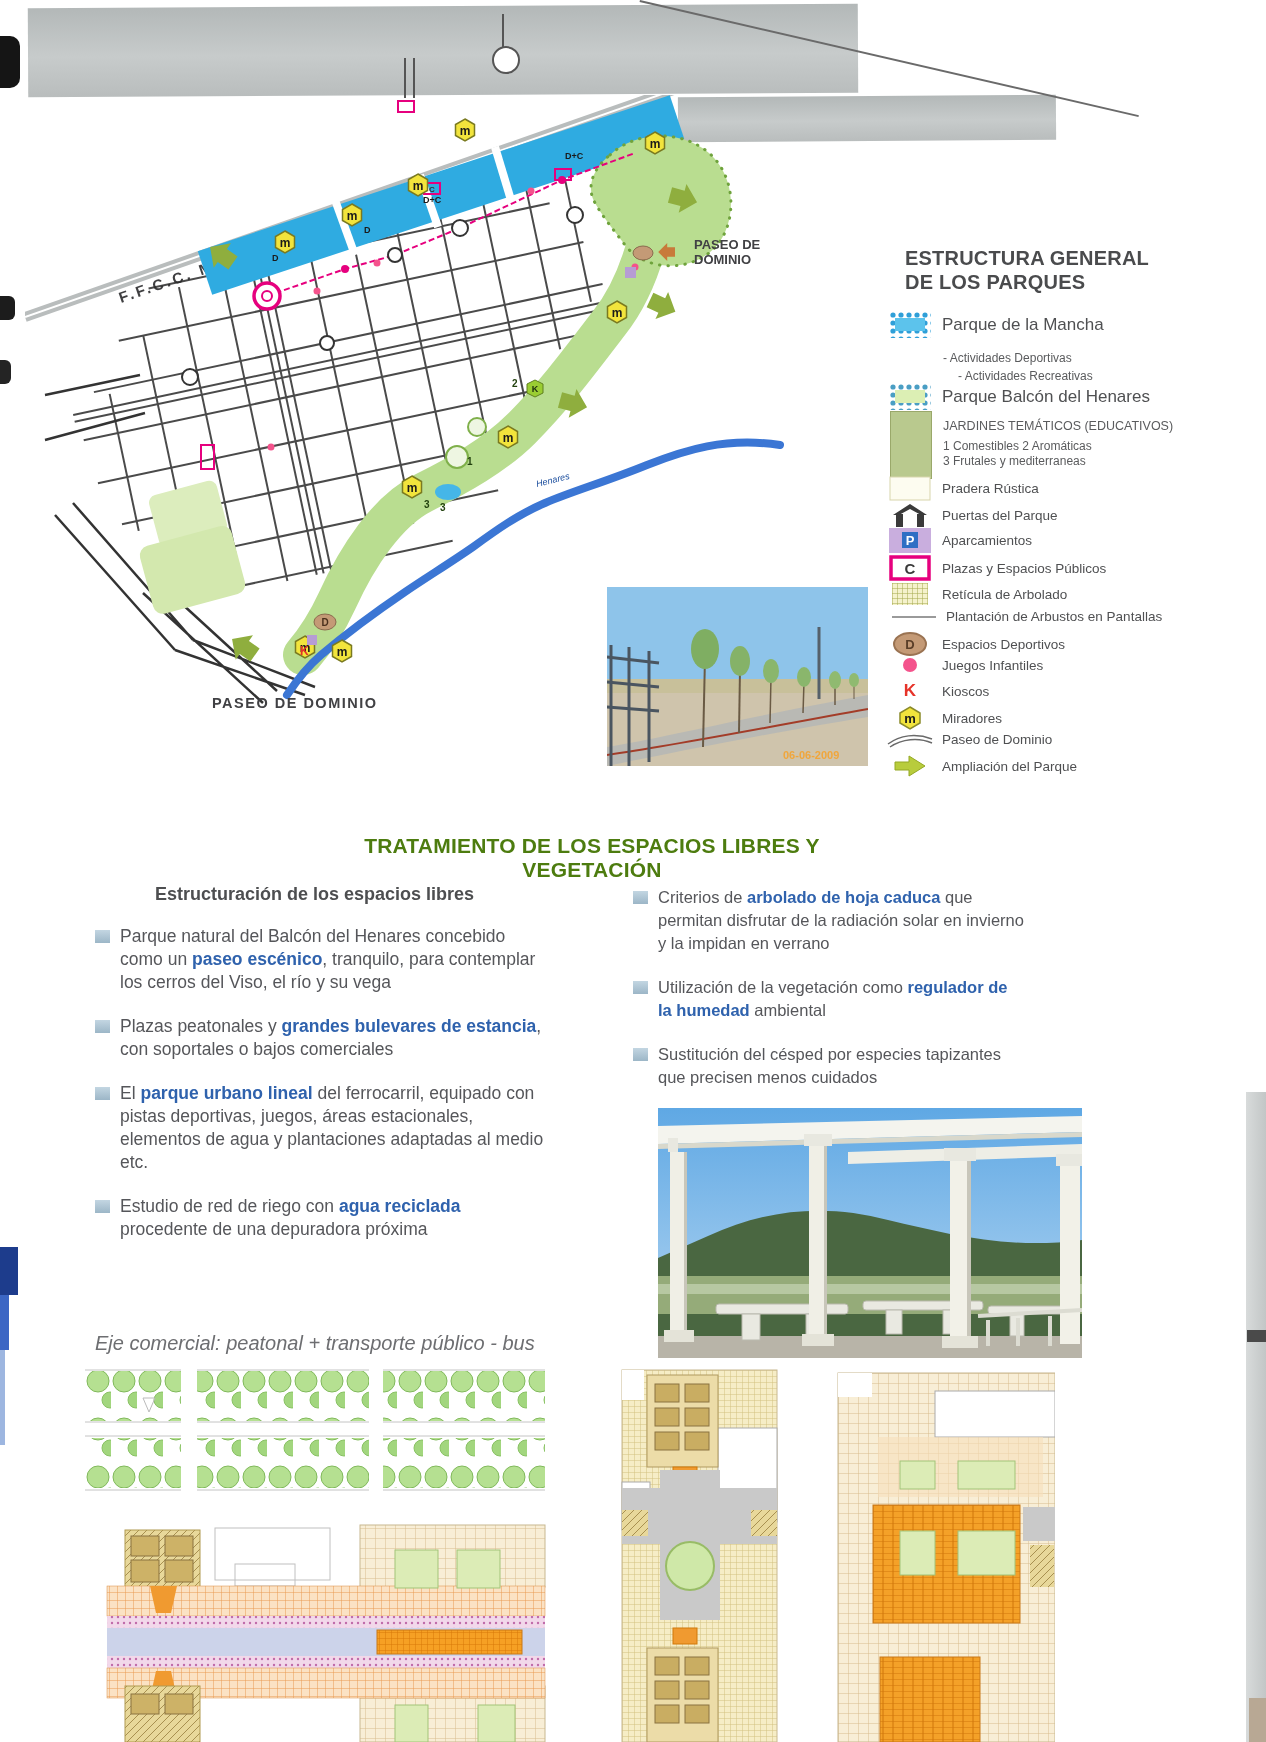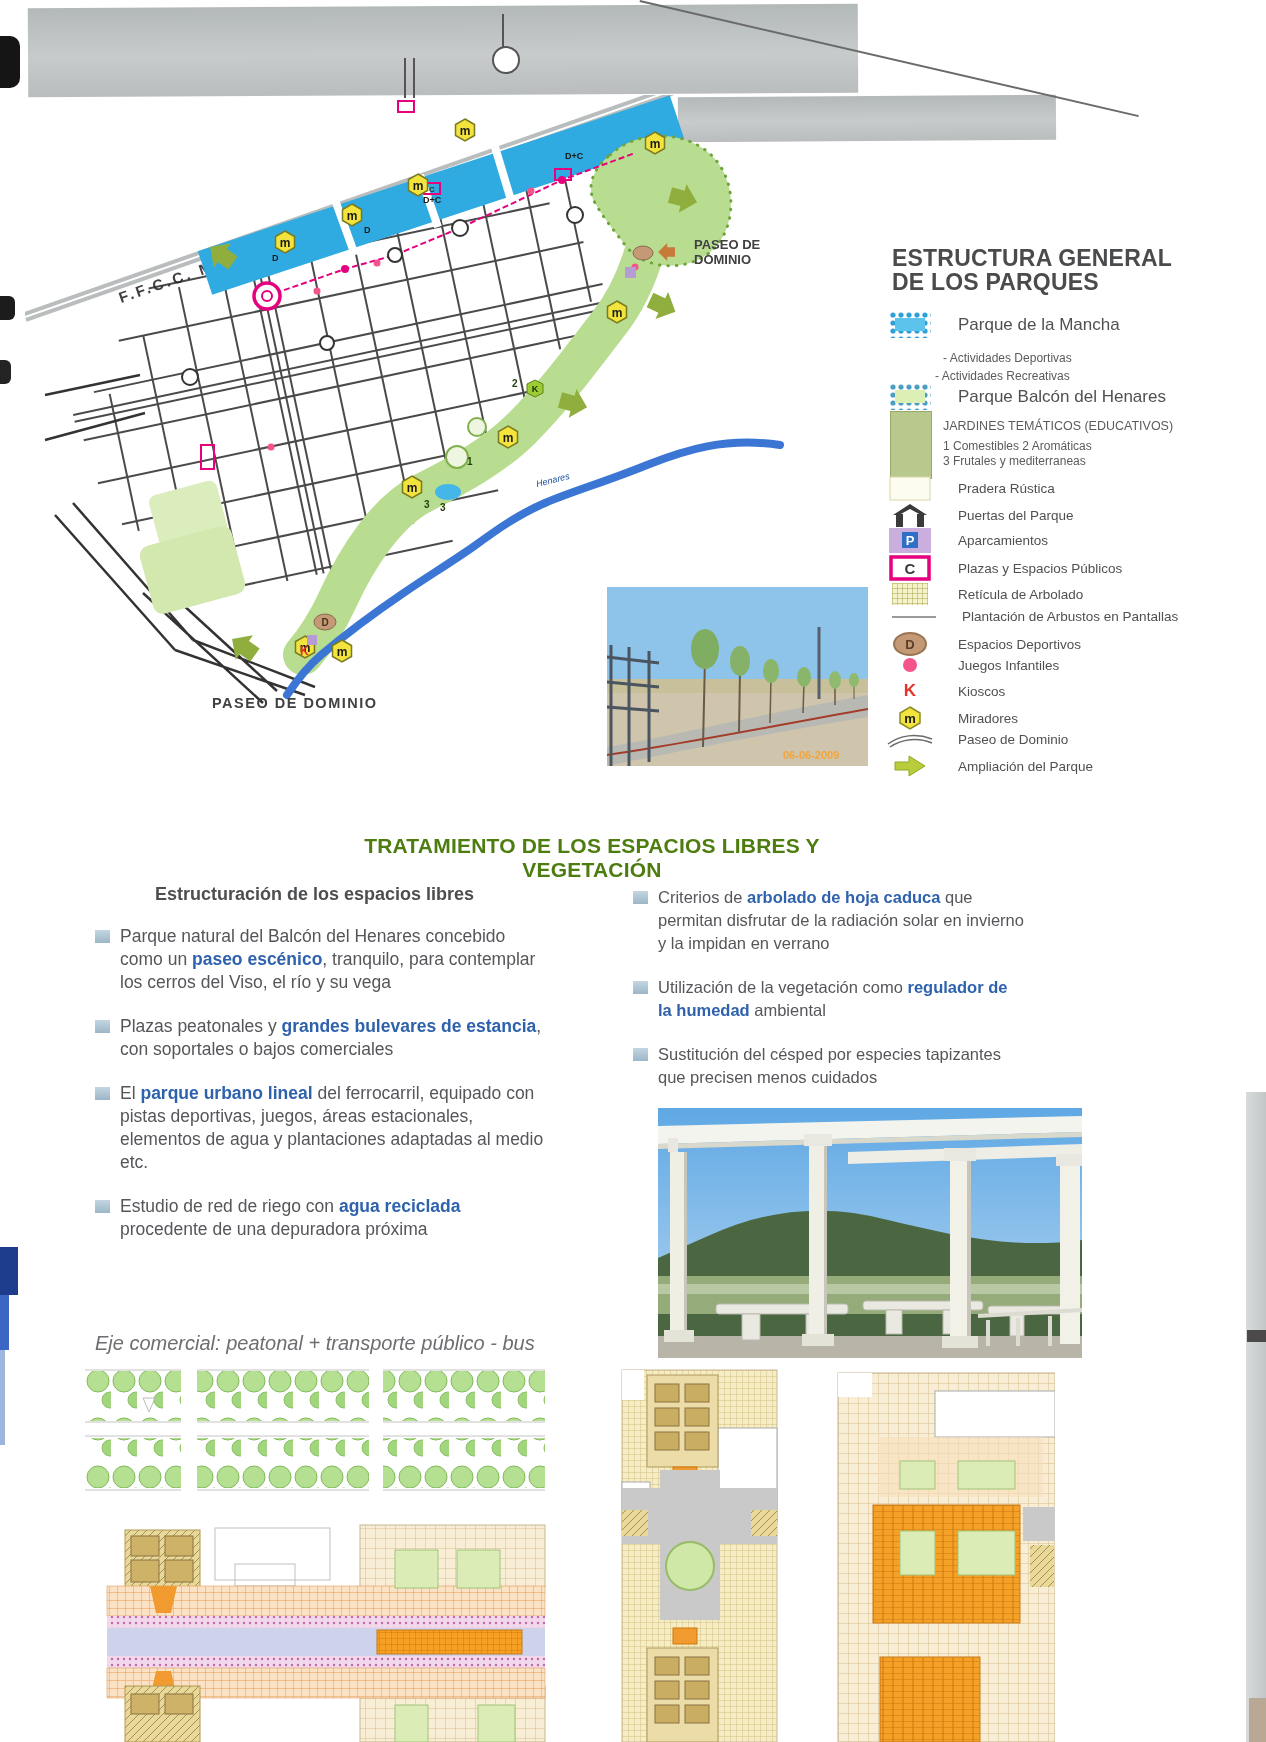--- a/index.html
+++ b/index.html
@@ -3,22 +3,22 @@
 <meta charset="utf-8">
 <style>
   html,body{margin:0;padding:0;background:#e8e8e8;}
   #page{position:relative;width:1266px;height:1742px;background:#ffffff;overflow:hidden;
         font-family:"Liberation Sans","DejaVu Sans",sans-serif;color:#58595b;}
   .abs{position:absolute;}
   
   .band{background:linear-gradient(180deg,#b3b8b8 0%,#c7cbcb 55%,#b9bdbd 100%);}
   
   #legend{left:886px;top:225px;width:310px;height:560px;}
-  .leg-title{font-size:23px;font-weight:bold;color:#4a4b4d;line-height:24px;letter-spacing:.2px;}
-  .leg-row{position:absolute;display:flex;align-items:center;gap:16px;}
+  .leg-title{font-size:20px;font-weight:bold;color:#4a4b4d;line-height:24px;letter-spacing:.2px;margin-left:13px;}
+  .leg-row{position:absolute;display:flex;align-items:center;}
   .leg-sw{width:48px;flex:0 0 48px;display:flex;justify-content:center;align-items:center;}
   .leg-lg{font-size:17px;color:#4f5052;margin-left:8px;white-space:nowrap;}
   .leg-sm{font-size:13.5px;color:#4f5052;margin-left:8px;white-space:nowrap;}
   .leg-xs{font-size:12px;color:#5a5b5d;white-space:nowrap;}
   
   .col-heading{font-size:18px;font-weight:bold;color:#4d4e50;margin-left:60px;margin-bottom:20px;}
   .bullet-row{display:flex;margin-bottom:21px;}
   .bullet-square{width:15px;height:13px;flex:0 0 15px;margin:5px 10px 0 0;
      background:linear-gradient(180deg,#c3d6e2,#9cb6c7);}
   .bullet-text{font-size:17.5px;line-height:23px;color:#55565a;}
@@ -251,21 +251,21 @@
                 <circle cx="4" cy="4" r="2.6" fill="#2f9fd8"></circle>
               </pattern>
             </defs>
         <rect width="42" height="27" fill="url(#bdots)"></rect>
             <rect x="6" y="7" width="30" height="13" fill="#5cc3ec"></rect>
           </svg>
       </span>
       <span class="leg-lg">Parque de la Mancha</span>
     </div>
     <div class="abs leg-xs" style="left:57px;top:126px;">- Actividades Deportivas</div>
-    <div class="abs leg-xs" style="left:49px;top:144px;">- Actividades Recreativas</div>
+    <div class="abs leg-xs" style="left:72px;top:144px;">- Actividades Recreativas</div>
 
     <div class="leg-row" style="left:0;top:158px;">
       <span class="leg-sw">
         <svg width="42" height="27">
             <defs>
               <pattern id="gdots" width="8" height="8" patternUnits="userSpaceOnUse">
                 <circle cx="4" cy="4" r="2.6" fill="#4a9ec4"></circle>
               </pattern>
             </defs>
         <rect width="42" height="27" fill="url(#gdots)"></rect>

